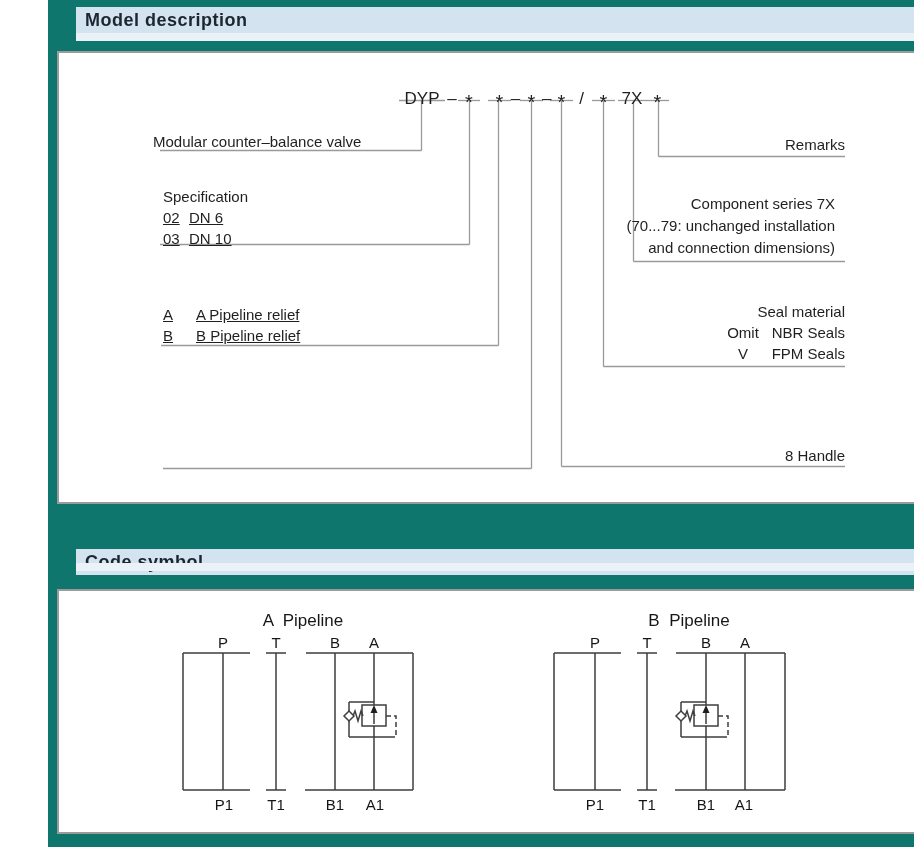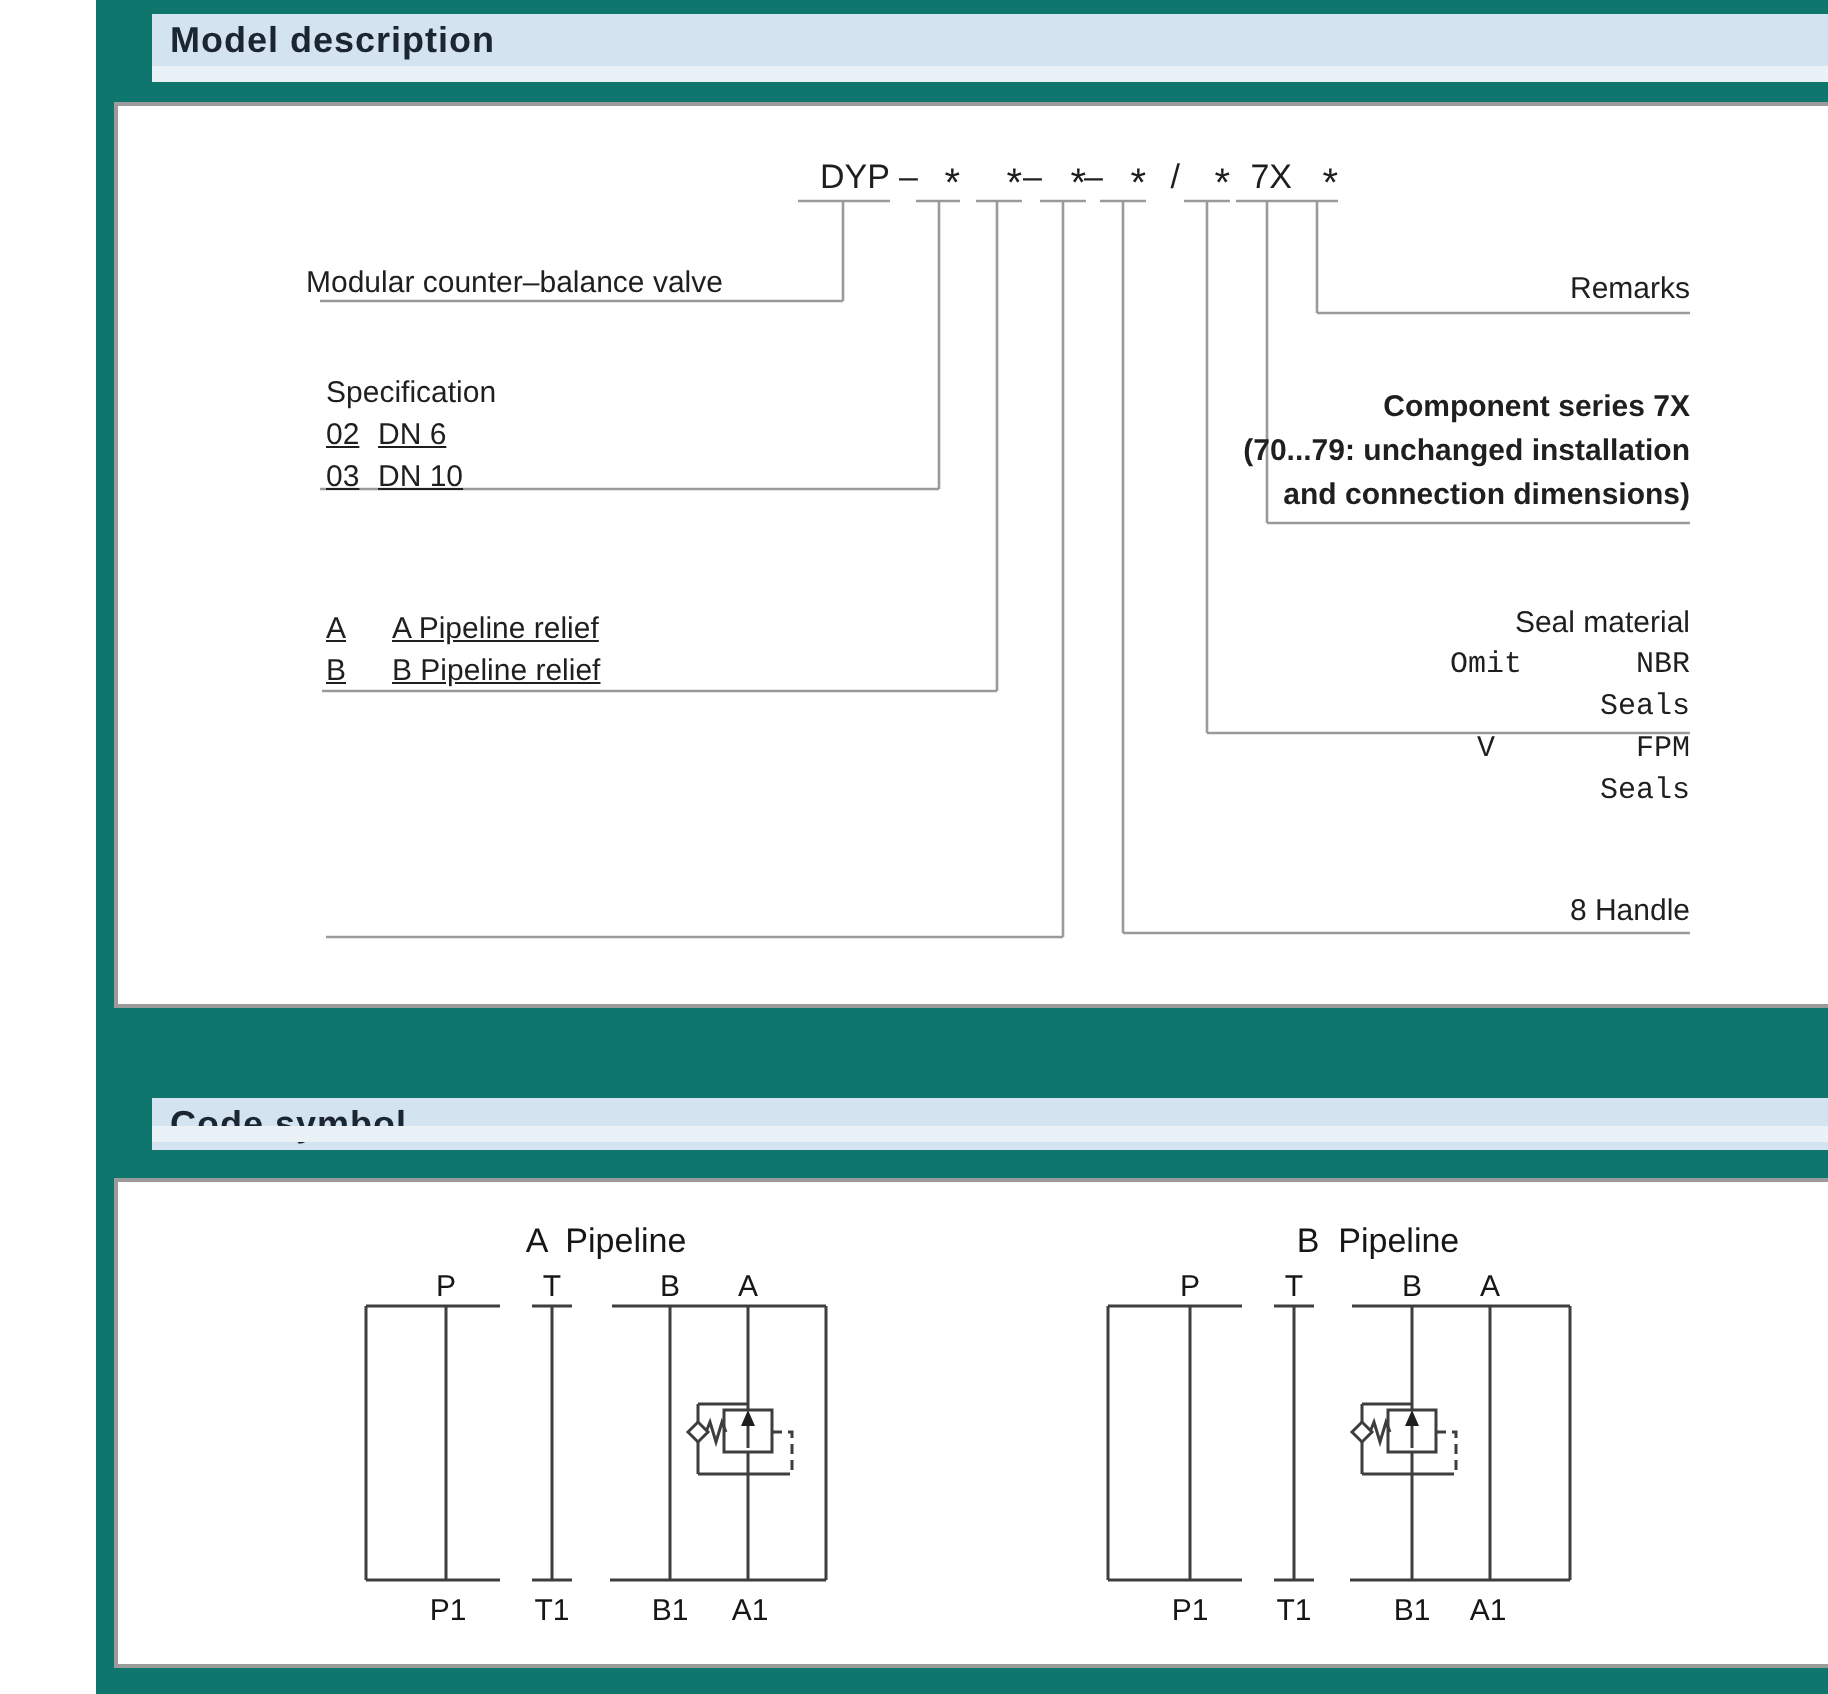--- a/index.html
+++ b/index.html
@@ -11,30 +11,30 @@
     position:absolute;left:28px;width:874px;height:26px;line-height:26px;
     background:var(--bar-bg,#d4e3f0);
     font-size:18px;font-weight:bold;letter-spacing:.5px;color:var(--bar-fg,#1b2631);
     padding-left:9px;box-sizing:border-box;
   }
   .bar-shadow{position:absolute;left:28px;width:874px;height:8px;background:var(--bar-shadow,#eaf2f8);}
   .panel{position:absolute;left:9px;width:894px;border:2px solid #9b9b9b;background:#fff;box-sizing:border-box;}
   #connectors{position:absolute;left:0;top:0;pointer-events:none;}
   .cline{stroke:#9a9a9a;stroke-width:1.3;fill:none;}
 
-  .seg{position:absolute;top:79px;height:24px;text-align:right;font-size:17px;color:#1e1e1e;}
+  .seg{position:absolute;top:89px;height:24px;text-align:center;font-size:17px;color:#1e1e1e;}
   .seg .star{font-size:20px;position:relative;top:2px;}
 
   .lbl{position:absolute;font-size:15px;line-height:21px;white-space:pre;}
   .block{position:absolute;font-size:15px;line-height:21px;}
   .block .row{display:flex;text-decoration:underline;}
   .c{display:inline-block;flex:none;}
   .w26{width:26px;} .w33{width:33px;} .w43{width:43px;}
   .rtl{text-align:right;}
-  .right-row{display:flex;justify-content:flex-end;font-family:Liberation Mono, monospace;}
+  .right-row{display:flex;justify-content:flex-end;}
   .seal-code{width:48px;text-align:center;flex:none;}
   .seal-desc{width:78px;text-align:right;flex:none;}
   .lh22{line-height:22px;}
 
   .diagram{position:absolute;}
   .dl{fill:none;stroke:#3e3e3e;stroke-width:1.5;}
   .dash{stroke-dasharray:5 3;}
   .dbox{fill:#ffffff;stroke:#3e3e3e;stroke-width:1.5;}
   .dfill{fill:#1e1e1e;stroke:none;}
   svg text{white-space:pre;fill:#161616;}
@@ -117,21 +117,21 @@
     </div>
     <div class="row">
       <span class="c w33">B</span>
       <span>B Pipeline relief</span>
     </div>
   </div>
 
 
   <div class="lbl rtl" style="right:117px;top:134px;">Remarks</div>
 
-  <div class="block rtl lh22" style="right:117px;top:193px;font-weight:bold;">
+  <div class="block rtl lh22" style="right:127px;top:193px;">
     <div>Component series 7X</div>
     <div>(70...79: unchanged installation</div>
     <div>and connection dimensions)</div>
   </div>
 
   <div class="block rtl" style="right:117px;top:301px;">
     <div>Seal material</div>
     <div class="right-row">
       <span class="seal-code">Omit</span>
       <span class="seal-desc">NBR Seals</span>

